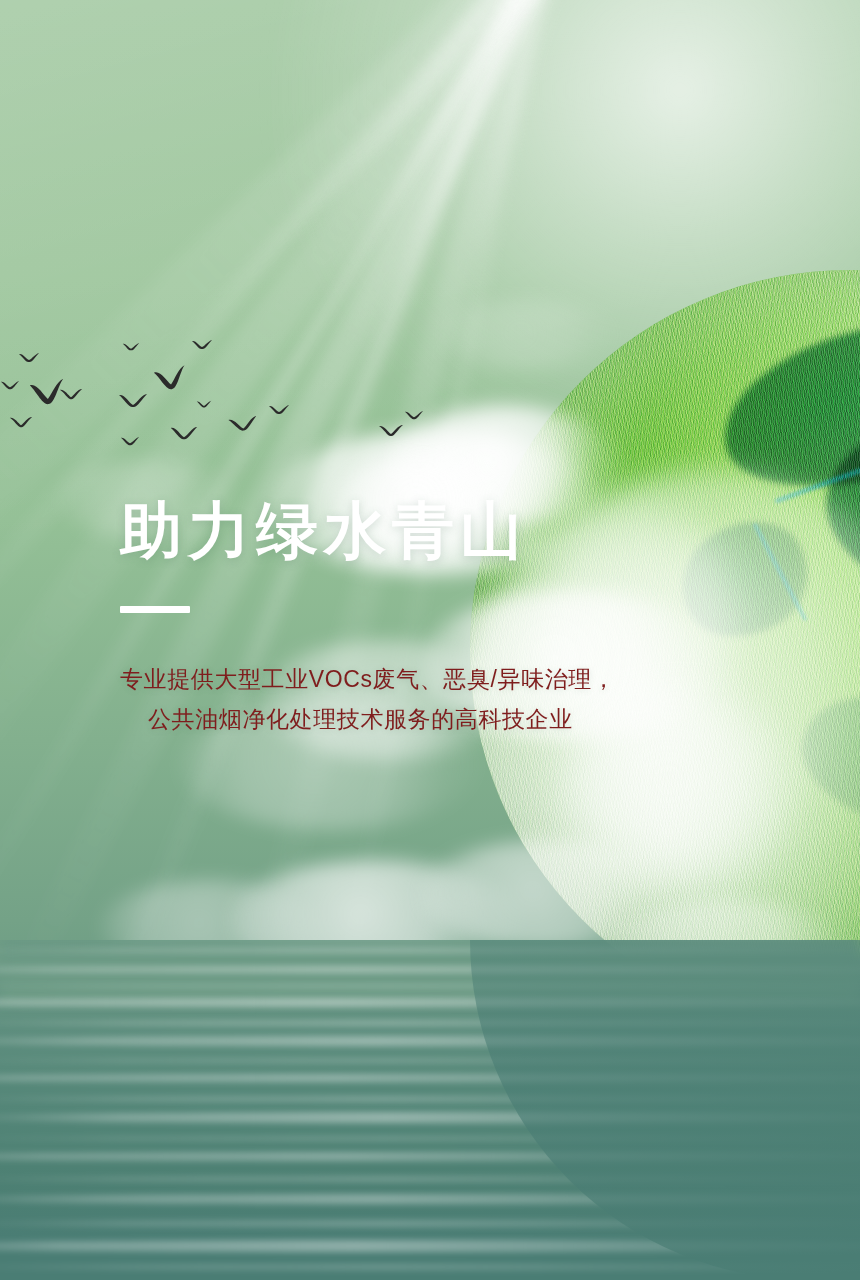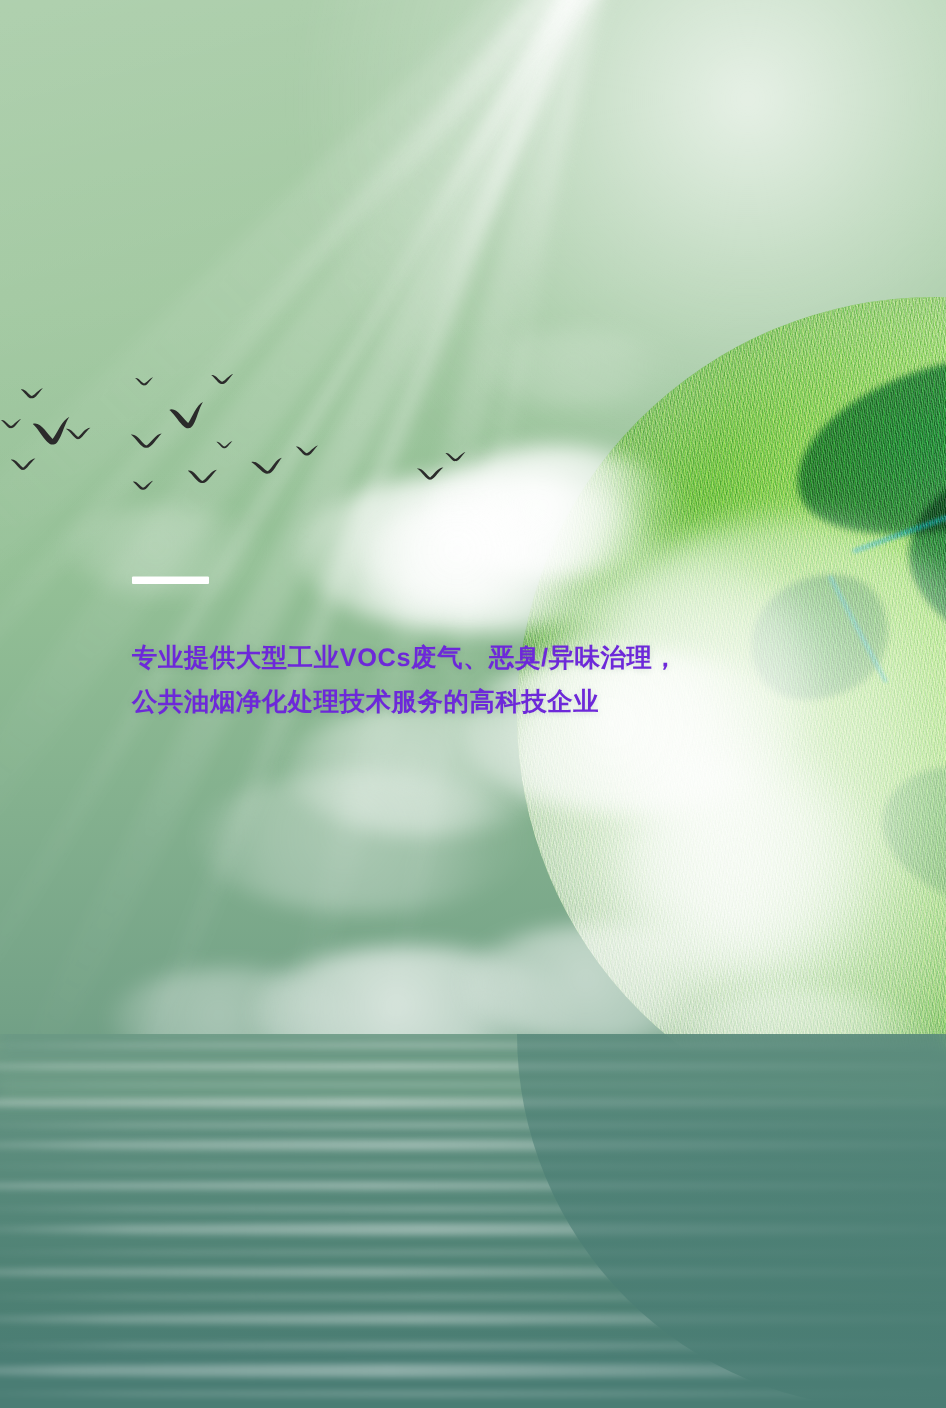--- a/index.html
+++ b/index.html
@@ -164,25 +164,25 @@
     letter-spacing:6px;
     margin:0;
     text-shadow:0 2px 10px rgba(70,110,85,.22);
     white-space:nowrap;
   }
   .rule{
     width:70px;height:7px;background:#ffffff;margin:34px 0 0 0;border-radius:1px;
   }
   .subtitle{
     margin:46px 0 0 0;
-    color:#6d28d9;
+    color:#7f1d1d;
     font-size:23px;
     line-height:40px;
     letter-spacing:.6px;
-    font-weight:bold;
+    font-weight:normal;
     white-space:nowrap;
     text-shadow:0 1px 6px rgba(70,110,85,.20);
   }
 </style>
 </head>
 <body>
 
 <div class="poster">
 
   <div class="sky"></div>
@@ -312,23 +312,24 @@
         </svg>
     </div>
     <div class="bird" style="left:122px;top:12px;">
       <svg width="18" height="10" viewBox="0 0 22 12">
           <path d="M1 2 C5 1, 8 7, 11 8 C14 7, 17 2, 21 1 C17 5, 14 11, 11 10 C8 11, 5 5, 1 2 Z" fill="#2b2b2b"></path>
         </svg>
     </div>
   </div>
 
   <div class="content">
+    <div class="headline">助力绿水青山</div>
     <div class="rule"></div>
     <div class="subtitle">专业提供大型工业VOCs废气、恶臭/异味治理，</div>
-    <div class="subtitle" style="margin-top:0;">公共油烟净化处理技术服务的高科技企业</div>
+    <div class="subtitle" style="margin-top:0;margin-left:28px;">公共油烟净化处理技术服务的高科技企业</div>
   </div>
 
   <div class="water">
     <div class="water-top-blend"></div>
     <div class="wave" style="top:8px;height:5px;opacity:.40;"></div>
     <div class="wave" style="top:26px;height:7px;opacity:.50;left:-140px;width:1100px;"></div>
     <div class="wave" style="top:44px;height:4px;opacity:.30;"></div>
     <div class="wave" style="top:58px;height:9px;opacity:.55;left:-200px;width:1180px;"></div>
     <div class="wave" style="top:80px;height:6px;opacity:.38;"></div>
     <div class="wave" style="top:96px;height:10px;opacity:.50;left:-100px;width:1060px;"></div>

